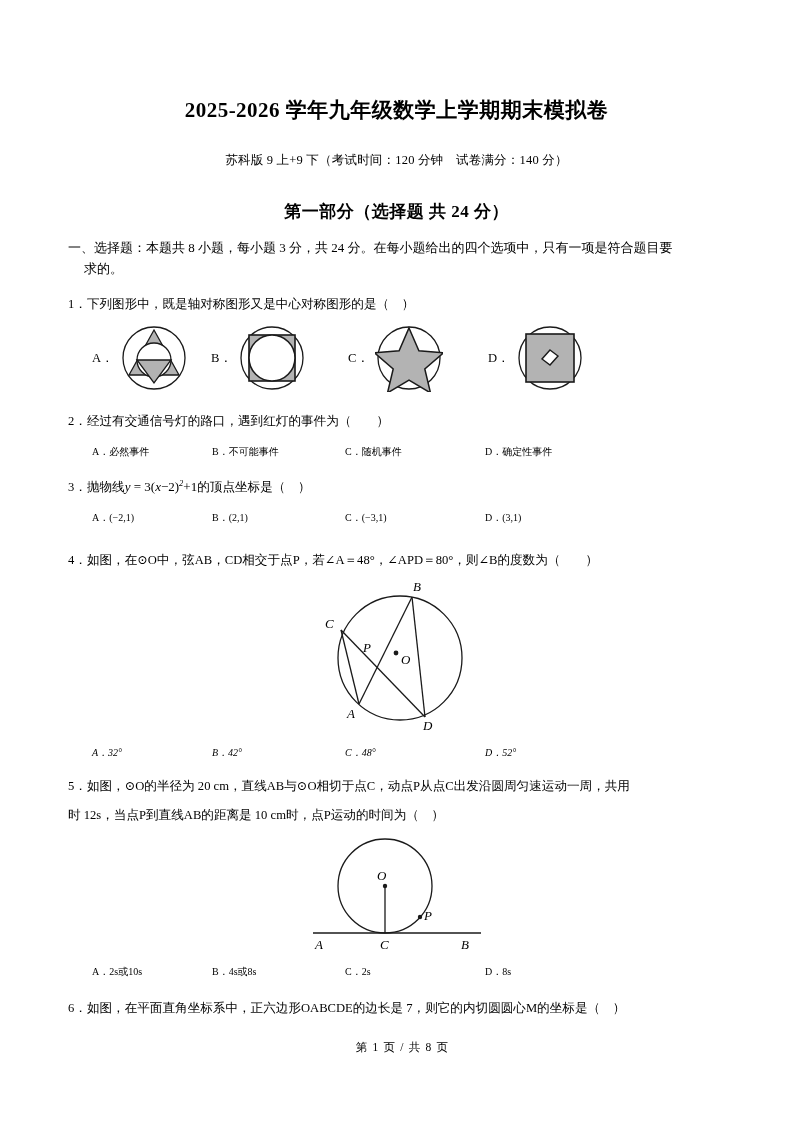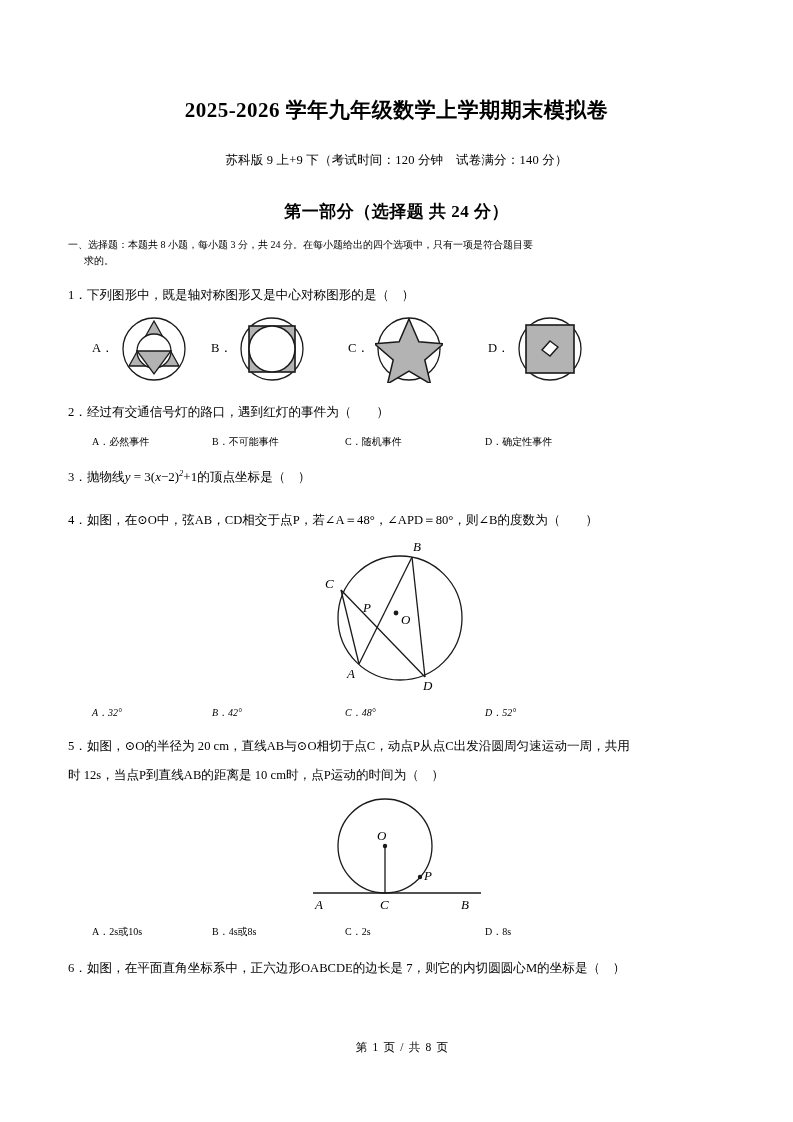--- a/index.html
+++ b/index.html
@@ -45,21 +45,21 @@
     margin: 0;
     padding-top: 19px;
     letter-spacing: 0.5px;
   }
 
   
   .content {
     padding: 0 63px 0 68px;
   }
   .instr {
-    font-size: 10px;
+    font-size: 13px;
     line-height: 1.62;
     margin-top: 14px;
     text-indent: 0;
   }
   .instr .cont { display: block; padding-left: 16px; }
 
   .q {
     font-size: 12.6px;
     line-height: 1.6;
     margin-top: 15px;
@@ -200,20 +200,26 @@
     <div class="q">2．经过有交通信号灯的路口，遇到红灯的事件为（　　）</div>
     <div class="opts">
       <span class="opt a"><span>A．</span><span>必然事件</span></span>
       <span class="opt b"><span>B．</span><span>不可能事件</span></span>
       <span class="opt c"><span>C．</span><span>随机事件</span></span>
       <span class="opt d"><span>D．</span><span>确定性事件</span></span>
     </div>
 
     <div class="q">
       <span>3．抛物线</span><span class="frmt"><span class="mi">y</span> <span class="mn">=</span> <span class="mn">3</span><span class="mn">(</span><span class="mi">x</span><span class="mn">−</span><span class="mn">2</span><span class="mn">)</span><sup class="exp">2</sup><span class="mn">+1</span></span><span>的顶点坐标是（　）</span>
+    </div>
+    <div class="opts">
+      <span class="opt a"><span>A．</span><span class="mn">(−2,1)</span></span>
+      <span class="opt b"><span>B．</span><span class="mn">(2,1)</span></span>
+      <span class="opt c"><span>C．</span><span class="mn">(−3,1)</span></span>
+      <span class="opt d"><span>D．</span><span class="mn">(3,1)</span></span>
     </div>
 
     <div class="q" style="margin-top:22px;">4．如图，在⊙O中，弦AB，CD相交于点P，若∠A＝48°，∠APD＝80°，则∠B的度数为（　　）</div>
     <div class="fig-center q4">
       <svg width="205" height="152" viewBox="0 0 205 152">
 
         <circle cx="103" cy="80" r="62" fill="none" stroke="#1a1a1a" stroke-width="1.3"></circle>
 
         <line x1="62" y1="126" x2="115" y2="19" stroke="#1a1a1a" stroke-width="1.3"></line>
 

